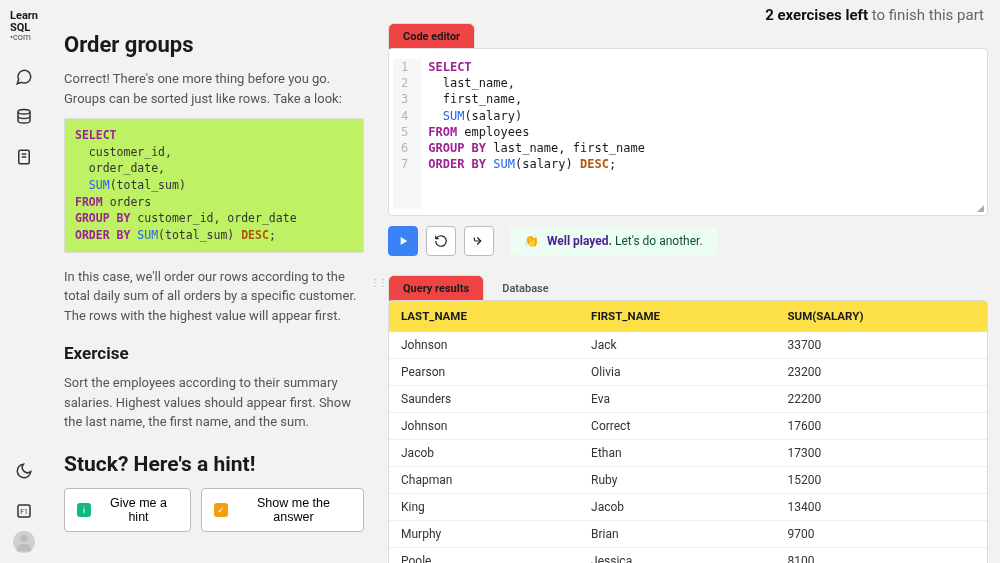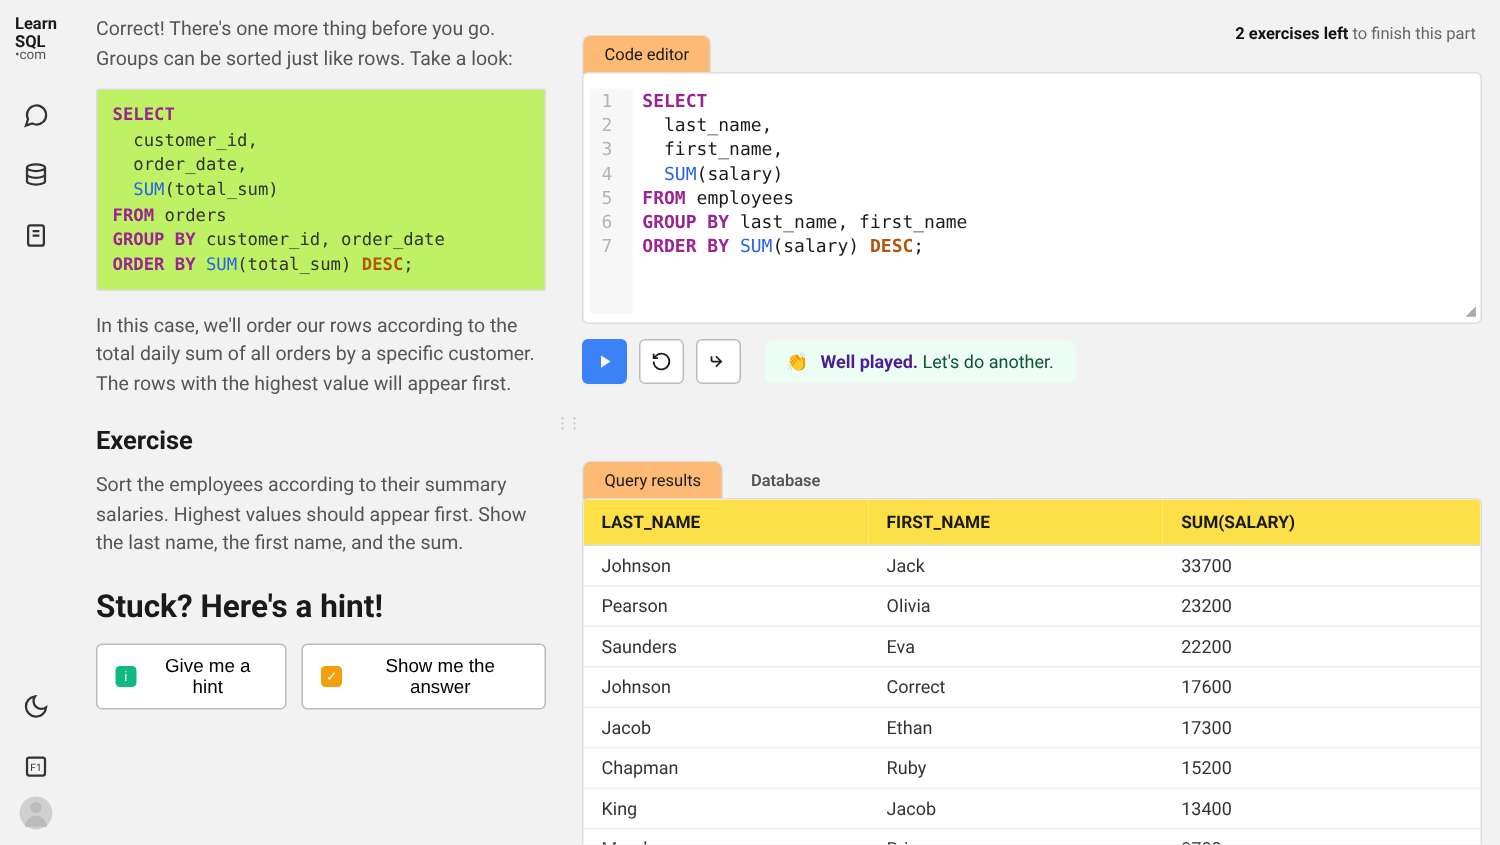--- a/index.html
+++ b/index.html
@@ -42,25 +42,25 @@
   h2.section{font-size:17px;font-weight:700;margin:18px 0 10px;}
   h3.hint{font-size:21px;font-weight:700;margin:20px 0 12px;}
   .hint-row{display:flex;gap:10px;}
   .btn{display:inline-flex;align-items:center;gap:8px;padding:7px 12px;border:1px solid #bbb;border-radius:4px;background:#fff;font-size:12.5px;cursor:pointer;}
   .btn .badge{width:14px;height:14px;border-radius:3px;display:flex;align-items:center;justify-content:center;font-size:9px;color:#fff;}
   .badge-green{background:#10b981;}
   .badge-yellow{background:#f59e0b;color:#222;}
 
   
   .work{position:absolute;left:380px;right:0;top:0;bottom:0;padding:0 12px 8px 8px;}
-  .exercises-left{position:absolute;right:16px;top:16px;font-size:11px;color:#666;}
+  .exercises-left{position:absolute;right:16px;top:6px;font-size:15px;color:#666;}
   .exercises-left b{color:#111;}
 
-  .tab{display:inline-block;padding:6px 14px;font-size:11px;font-weight:400;background:#fdba74;border:1px solid var(--border);border-bottom:none;border-radius:6px 6px 0 0;position:relative;top:1px;}
-  .tab.inactive{background:transparent;border-color:transparent;font-weight:600;color:#555;cursor:pointer;margin-top:32px;}
+  .tab{display:inline-block;padding:6px 14px;font-size:11px;font-weight:700;background:#ef4444;border:1px solid var(--border);border-bottom:none;border-radius:6px 6px 0 0;position:relative;top:1px;}
+  .tab.inactive{background:transparent;border-color:transparent;font-weight:600;color:#555;cursor:pointer;}
 
   .editor-wrap{margin-top:22px;}
   .editor{background:#fff;border:1px solid var(--border);border-radius:4px;padding:10px 4px 6px;position:relative;height:168px;}
   .editor-resize{position:absolute;right:3px;bottom:2px;color:#aaa;font-size:9px;user-select:none;pointer-events:none;}
   .code-lines{display:flex;font-family:"SFMono-Regular",Consolas,Menlo,monospace;font-size:12px;line-height:1.35;}
   .gutter{text-align:right;color:#b5b5b5;padding:0 14px 0 8px;background:#f7f7f7;user-select:none;min-height:150px;border-radius:2px;}
   .code{white-space:pre;padding-left:6px;}
 
   .controls{display:flex;align-items:center;gap:8px;margin-top:10px;}
   .icon-btn{width:30px;height:30px;border:1px solid #bbb;border-radius:4px;background:#fff;display:flex;align-items:center;justify-content:center;cursor:pointer;}
@@ -124,20 +124,21 @@
     <svg width="22" height="22" viewBox="0 0 24 24" fill="#bcbcbc">
         <circle cx="12" cy="8" r="4"></circle>
         <path d="M4 22c0-4.4 3.6-8 8-8s8 3.6 8 8"></path>
       </svg>
   </div>
 </div>
 
 <div class="lesson">
 
   <div class="lesson-body">
+    <h1 class="title">Order groups</h1>
     <p class="para">Correct! There's one more thing before you go. Groups can be sorted just like rows. Take a look:</p>
 
     <div class="code-block"><span class="kw">SELECT</span>
 <span>  customer_id,</span>
 <span>  order_date,</span>
   <span class="fn">SUM</span><span>(total_sum)</span>
 <span class="kw">FROM</span><span> orders</span>
 <span class="kw">GROUP BY</span><span> customer_id, order_date</span>
 <span class="kw">ORDER BY </span><span class="fn">SUM</span><span>(total_sum) </span><span class="orn">DESC</span><span>;</span></div>
 

